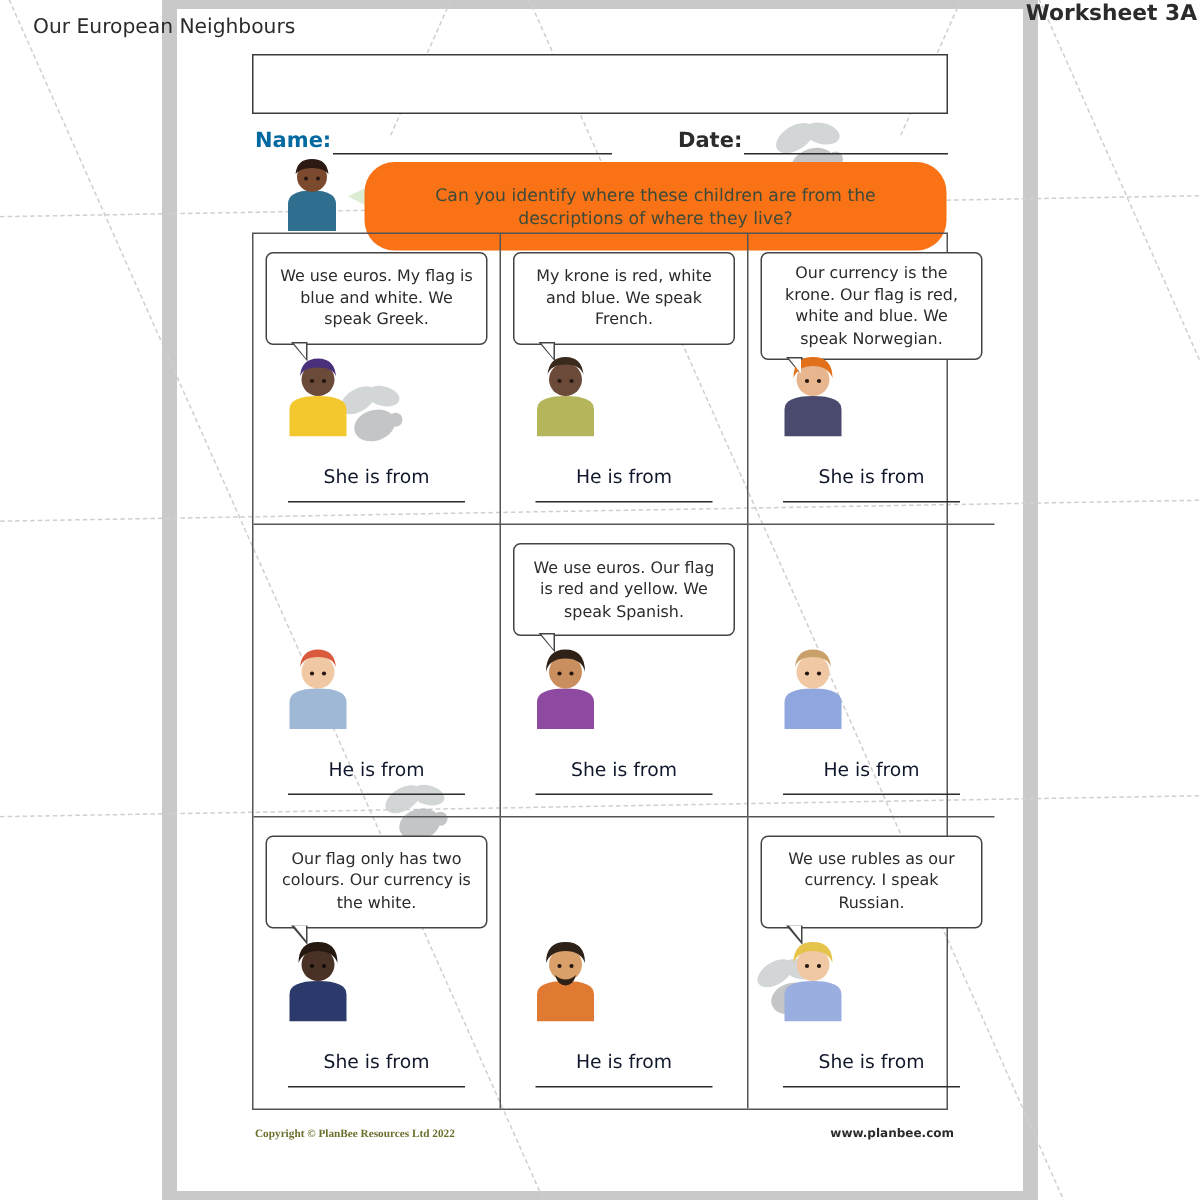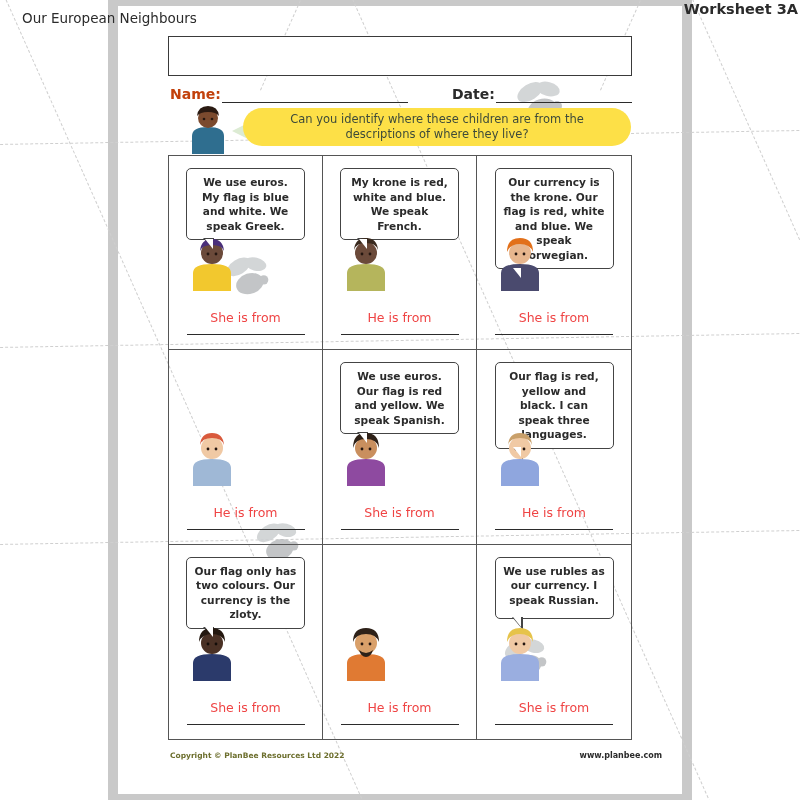--- a/index.html
+++ b/index.html
@@ -81,21 +81,21 @@
     color: #2b2b2b;
     font-weight: bold;
   }
 
   .name-label {
     position: absolute;
     left: 170px;
     top: 86px;
     font-size: 14px;
     font-weight: bold;
-    color: #c2410c;
+    color: #0369a1;
   }
   .name-rule {
     position: absolute;
     left: 222px;
     top: 102px;
     width: 186px;
     border-bottom: 1.5px solid #2b2b2b;
   }
   .date-label {
     position: absolute;
@@ -112,22 +112,22 @@
     width: 136px;
     border-bottom: 1.5px solid #2b2b2b;
   }
 
   
   .instruction {
     position: absolute;
     left: 243px;
     top: 108px;
     width: 388px;
-    height: 38px;
-    background: #fde047;
+    height: 59px;
+    background: #f97316;
     border-radius: 20px;
     display: flex;
     align-items: center;
     justify-content: center;
     text-align: center;
     box-sizing: border-box;
     padding: 3px 16px;
   }
   .instruction span {
     font-size: 11.5px;
@@ -172,32 +172,31 @@
     box-sizing: border-box;
     position: relative;
     padding: 12px 8px 6px 8px;
   }
   .cell:nth-child(3n) { border-right: none; }
   .cell:nth-child(n+7) { border-bottom: none; }
 
   .bubble {
     position: relative;
     margin: 0 auto;
-    width: 119px;
+    width: 148px;
     min-height: 62px;
     border: 1.4px solid #444;
     border-radius: 5px;
     background: #ffffff;
     display: flex;
-    align-items: flex-start;
+    align-items: center;
     justify-content: center;
     text-align: center;
     padding: 6px 7px;
     box-sizing: border-box;
-    font-weight: bold;
   }
   .bubble span {
     font-size: 10.6px;
     line-height: 14.5px;
     color: #2b2b2b;
   }
   .bubble::after {
     content: "";
     position: absolute;
     bottom: -12px;
@@ -229,44 +228,45 @@
 
   .answer {
     position: absolute;
     left: 8px;
     right: 8px;
     bottom: 14px;
     text-align: center;
   }
   .answer .pron {
     font-size: 12.5px;
-    color: #ef4444;
+    color: #0f172a;
     display: block;
     margin-bottom: 9px;
     text-align: center;
   }
   .answer .rule {
     display: block;
     border-bottom: 1.2px solid #2b2b2b;
     width: 118px;
     margin: 0 auto;
   }
 
   
   .footer-left {
     position: absolute;
     left: 170px;
     top: 751px;
     font-size: 7.5px;
     font-weight: bold;
     color: #6d6f2e;
+    font-family: Liberation Serif, serif;
   }
   .footer-right {
     position: absolute;
-    right: 154px;
+    right: 180px;
     top: 751px;
     font-size: 8px;
     font-weight: bold;
     color: #2b2b2b;
   }
 </style>
 </head>
 <body>
 
 <div id="page">
@@ -408,39 +408,36 @@
         <circle cx="23" cy="21" r="1.4" fill="#241610"></circle>
         <circle cx="31" cy="21" r="1.4" fill="#241610"></circle>
       </svg>
       <div class="answer">
         <span class="pron">She is from</span>
         <span class="rule"></span>
       </div>
     </div>
 
     <div class="cell">
-      <div class="bubble">
-          <span>Our flag is red, yellow and black. I can speak three languages.</span>
-        </div>
       <svg class="person" viewBox="0 0 54 58">
         <path d="M8 58 L8 40 q0-9 19-9 q19 0 19 9 L46 58 Z" fill="#8fa6de"></path>
         <circle cx="27" cy="20" r="11" fill="#f0c9a4"></circle>
         <path d="M15 17 q1-12 12-12 q11 0 12 12 q-2-7-12-7 q-10 0-12 7Z" fill="#c9a06a"></path>
         <circle cx="23" cy="21" r="1.4" fill="#241610"></circle>
         <circle cx="31" cy="21" r="1.4" fill="#241610"></circle>
       </svg>
       <div class="answer">
         <span class="pron">He is from</span>
         <span class="rule"></span>
       </div>
     </div>
 
     <div class="cell">
       <div class="bubble">
-          <span>Our flag only has two colours. Our currency is the zloty.</span>
+          <span>Our flag only has two colours. Our currency is the white.</span>
         </div>
       <svg class="person" viewBox="0 0 54 58">
         <path d="M8 58 L8 40 q0-9 19-9 q19 0 19 9 L46 58 Z" fill="#2b3a6b"></path>
         <circle cx="27" cy="20" r="11" fill="#4a3125"></circle>
         <path d="M14 19 q0-14 13-14 q13 0 13 14 q-3-8-13-8 q-10 0-13 8Z" fill="#241810"></path>
         <circle cx="23" cy="21" r="1.4" fill="#120c08"></circle>
         <circle cx="31" cy="21" r="1.4" fill="#120c08"></circle>
       </svg>
       <div class="answer">
         <span class="pron">She is from</span>

